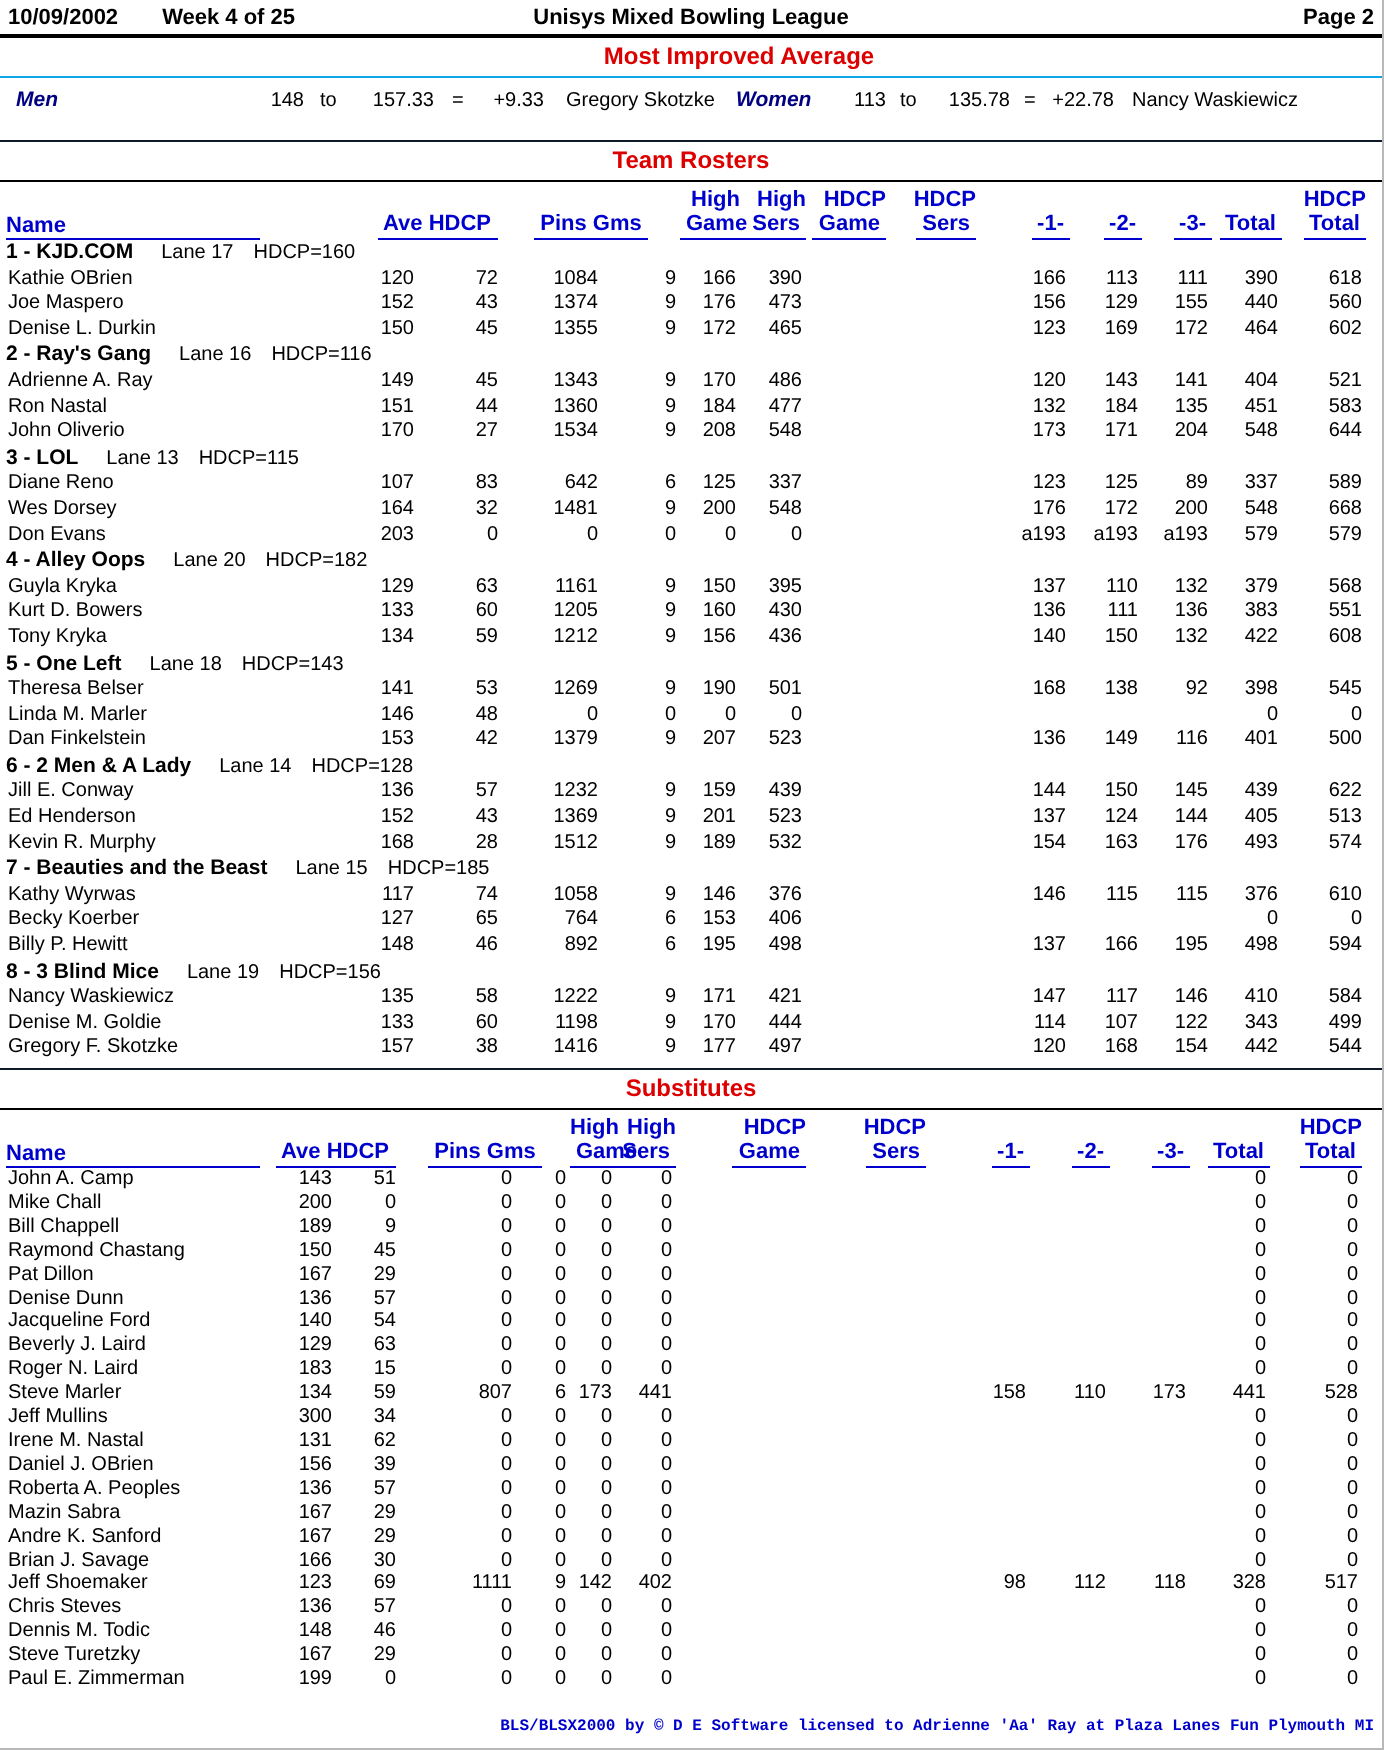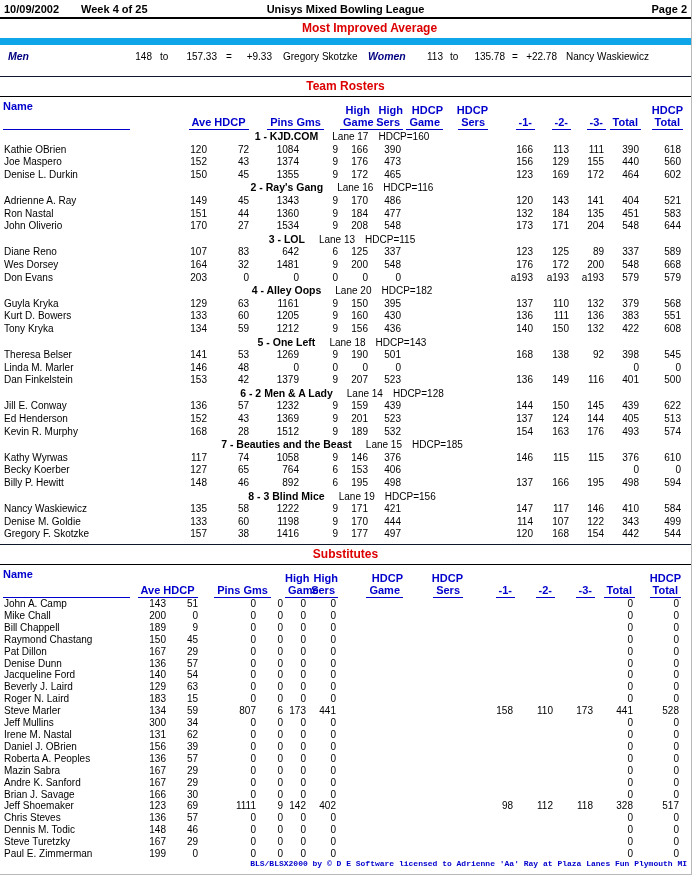--- a/index.html
+++ b/index.html
@@ -9,43 +9,43 @@
     border-right:1px solid #b8b8b8;border-bottom:1px solid #b8b8b8;
   }
   
   .tophdr{display:grid;grid-template-columns:1fr auto 1fr;align-items:end;
     padding:3px 4px 2px 4px;border-bottom:2px solid #000;font-weight:bold;font-size:11px;}
   .tophdr .week{margin-left:22px;margin-top:22px;}
   .tophdr .center{text-align:center;}
   .tophdr .right{text-align:right;}
   
   .sec-title{color:#dd0000;font-weight:bold;font-size:12px;text-align:center;padding:2px 0 3px 0;}
-  .mi-title{border-bottom:7px solid #0ea5e9;padding-left:48px;}
+  .mi-title{border-bottom:1px solid #0ea5e9;padding-left:48px;}
   .ruled{border-top:1px solid #0f172a;border-bottom:1px solid #000;}
   
   .mi-row{position:relative;height:17px;font-size:10px;margin:4px 0 10px 0;}
   .mi-row span{position:absolute;top:2px;white-space:nowrap;}
   .mi-row .lbl{color:#000080;font-weight:bold;font-style:italic;font-size:10.5px;top:1px;}
   .num-r{text-align:right;display:inline-block;}
   
   table.report{border-collapse:collapse;table-layout:fixed;margin-left:3px;margin-top:3px;}
   .rosters{width:680px;}
   .subs{width:678px;}
   th{color:#0000cc;font-size:11px;font-weight:bold;vertical-align:bottom;
      padding:0 0 0 0;white-space:nowrap;line-height:12px;}
   th.num{text-align:right;}
   th.merged{text-align:center;}
   th.c-name{text-align:left;}
   th .u{display:inline-block;border-bottom:1px solid #0000cc;padding:0 3px 1px 3px;}
-  .nameline{display:inline-block;width:127px;border-bottom:1px solid #0000cc;padding-bottom:17px;}
+  .nameline{display:inline-block;width:127px;border-bottom:1px solid #0000cc;padding-bottom:0;}
   td{font-size:10px;padding:0 2px 0 0;text-align:right;white-space:nowrap;overflow:hidden;}
   td.c-name{text-align:left;padding-left:1px;}
   .rosters td{line-height:12.6px;height:12.6px;}
   .subs td{line-height:11.9px;height:11.9px;}
-  .team-cell{text-align:center;font-size:10px;line-height:13.2px;height:13.2px;}
+  .team-cell{text-align:left;font-size:10px;line-height:13.2px;height:13.2px;}
   .team-cell .tname{font-weight:bold;font-size:10.5px;}
   .team-cell .lane{margin-left:14px;}
   .team-cell .thdcp{margin-left:10px;}
   .footer{position:absolute;right:4px;bottom:6px;font-size:8px;color:#0000cc;font-weight:bold;white-space:nowrap;font-family:Liberation Mono, monospace;}
 </style>
 </head>
 <body>
 
 <div class="page">
 

